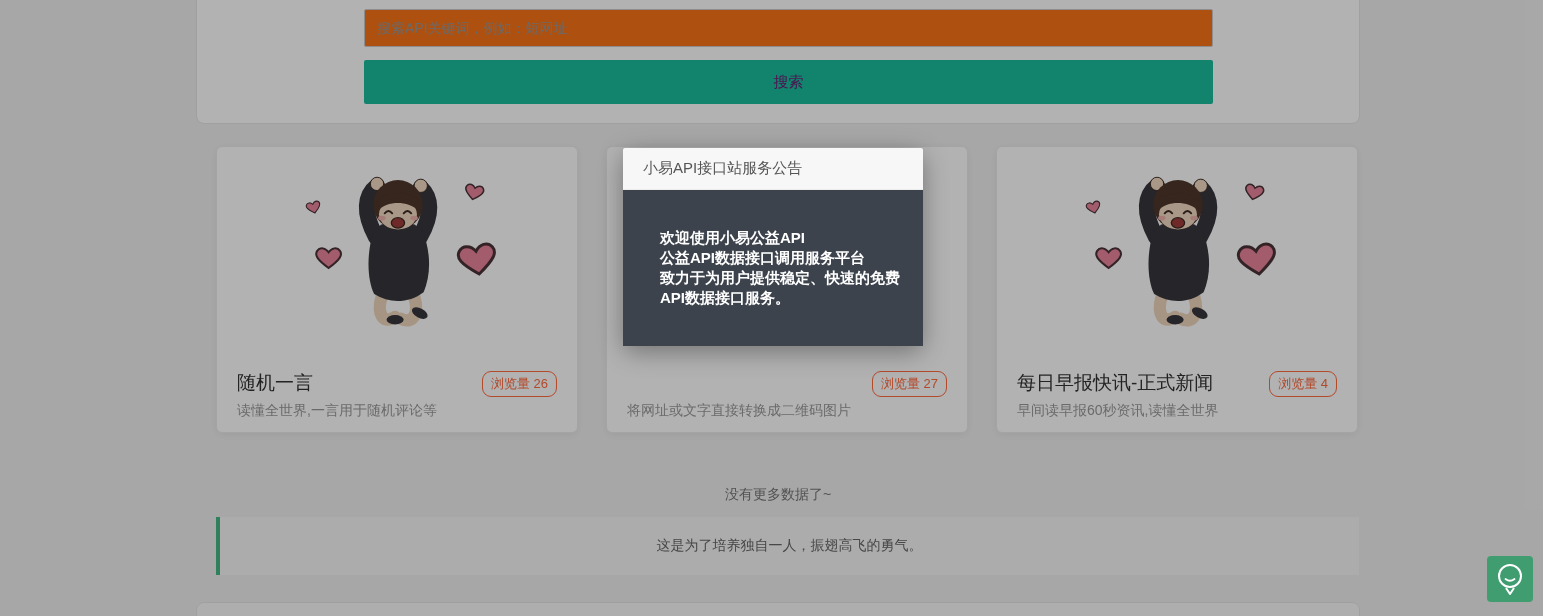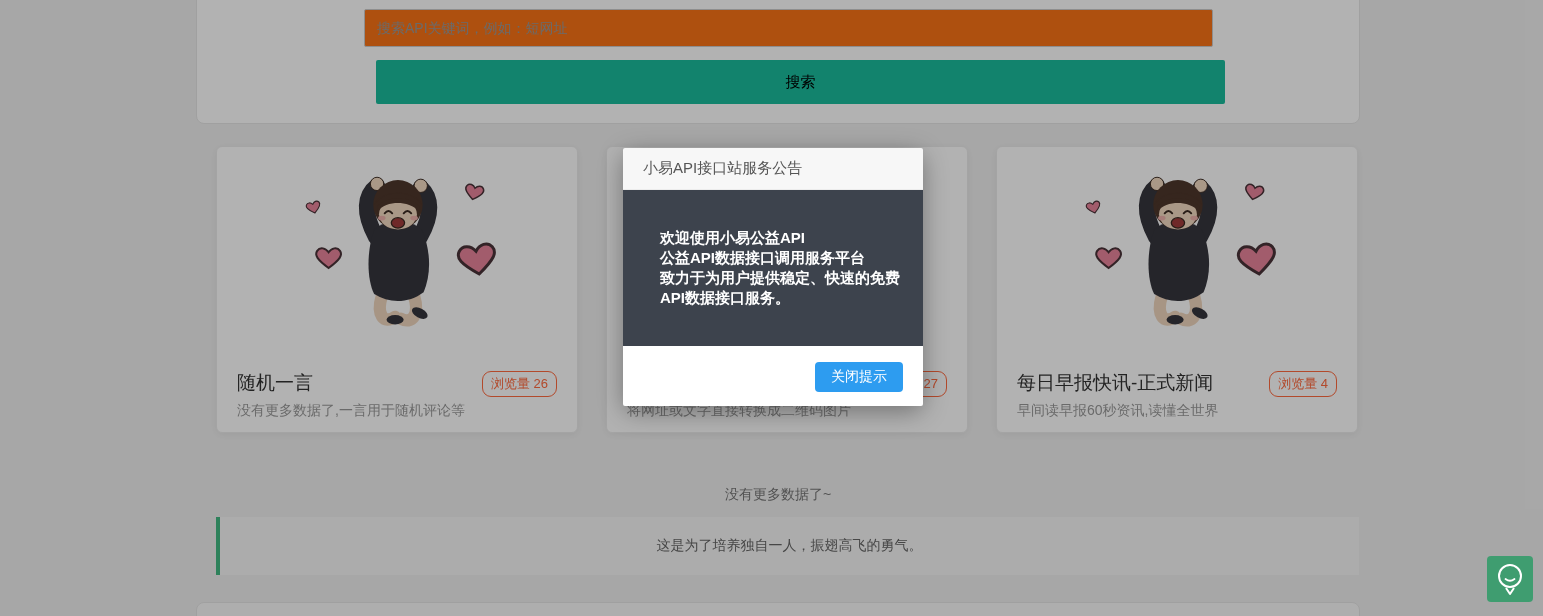--- a/index.html
+++ b/index.html
@@ -13,22 +13,22 @@
     background:#ffffff; border:1px solid #e6e6e6; border-radius:8px;
   }
   .search-input {
     position:absolute; left:167px; top:50px; width:849px; height:38px;
     border:1px solid #cccccc; border-radius:2px; background:#f97316;
     font-size:14px; color:#333; padding:0 12px; outline:none;
     font-family:"Liberation Sans","DejaVu Sans",sans-serif;
   }
   .search-input::placeholder { color:#999999; }
   .search-btn {
-    position:absolute; left:179px; top:101px; width:849px; height:44px;
-    background:#1abc9c; border:none; border-radius:2px; color:#000000;
+    position:absolute; left:167px; top:101px; width:849px; height:44px;
+    background:#1abc9c; border:none; border-radius:2px; color:#701a75;
     font-size:15px; cursor:pointer; font-family:"Liberation Sans","DejaVu Sans",sans-serif;
   }
 
   .cards-row { position:absolute; left:216px; top:146px; width:1142px; display:flex; gap:28px; }
   .api-card {
     width:362px; height:287px; background:#ffffff; border:1px solid #ebebeb;
     border-radius:6px; box-shadow:0 2px 8px rgba(0,0,0,0.06); cursor:pointer; overflow:hidden;
   }
   .card-art { height:206px; display:flex; justify-content:center; align-items:flex-end; padding-top:10px; }
   .card-art svg { display:block; }
@@ -140,21 +140,21 @@
     <div class="api-card">
       <div class="card-art">
         <svg width="240" height="190">
             <use href="#girl-art"></use>
           </svg>
       </div>
       <div class="card-title-row">
         <span class="card-title">随机一言</span>
         <span class="views-badge"><span>浏览量</span> <span>26</span></span>
       </div>
-      <div class="card-desc">没有更多数据了,一言用于随机评论等</div>
+      <div class="card-desc">读懂全世界,一言用于随机评论等</div>
     </div>
 
     <div class="api-card">
       <div class="card-art">
         <svg width="240" height="190">
             <use href="#girl-art"></use>
           </svg>
       </div>
       <div class="card-title-row">
         <span class="card-title"></span>
@@ -189,23 +189,20 @@
   <div class="modal-overlay"></div>
 
   <div class="modal">
     <div class="modal-header">
       <span>小易API接口站服务公告</span>
     </div>
     <div class="modal-body">
       <div>欢迎使用小易公益API</div>
       <div>公益API数据接口调用服务平台</div>
       <div>致力于为用户提供稳定、快速的免费API数据接口服务。</div>
-    </div>
-    <div class="modal-footer">
-      <button class="modal-close-btn">关闭提示</button>
     </div>
   </div>
 
   <button class="chat-btn">
     <span style="display:flex">
       <svg width="30" height="34" viewBox="0 0 30 34">
         <circle cx="15" cy="14" r="11" fill="none" stroke="#ffffff" stroke-width="2"></circle>
         <path d="M11 26 L15 32 L19 26" fill="none" stroke="#ffffff" stroke-width="2" stroke-linejoin="round"></path>
         <path d="M10.5 17 q4.5 3.6 9 0" fill="none" stroke="#ffffff" stroke-width="1.8" stroke-linecap="round"></path>
       </svg>

